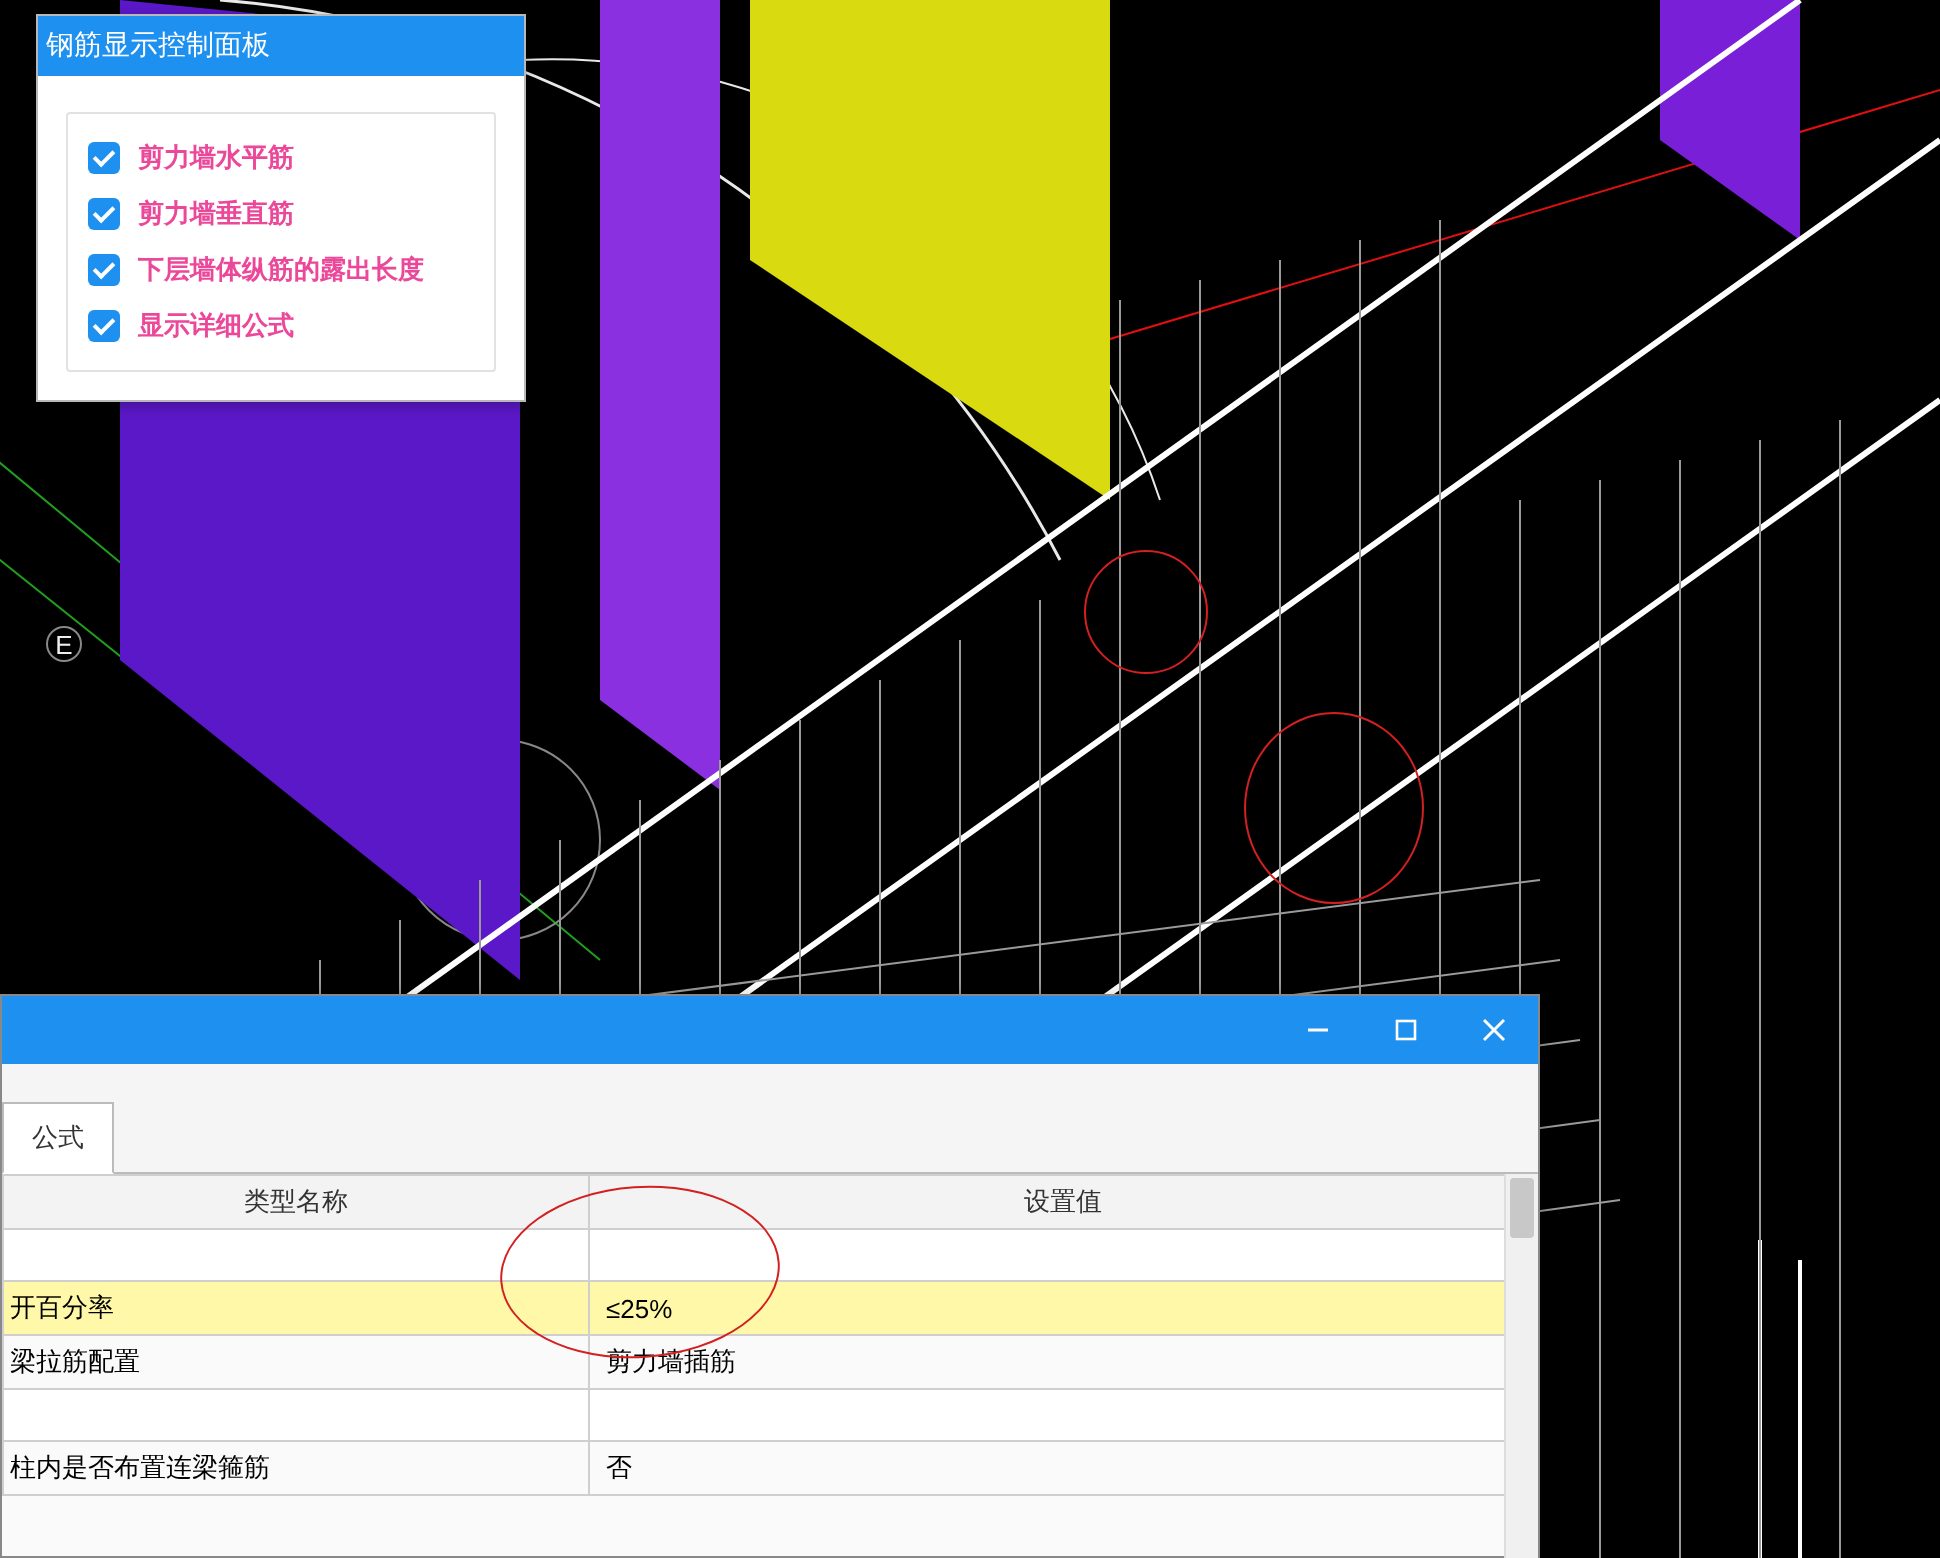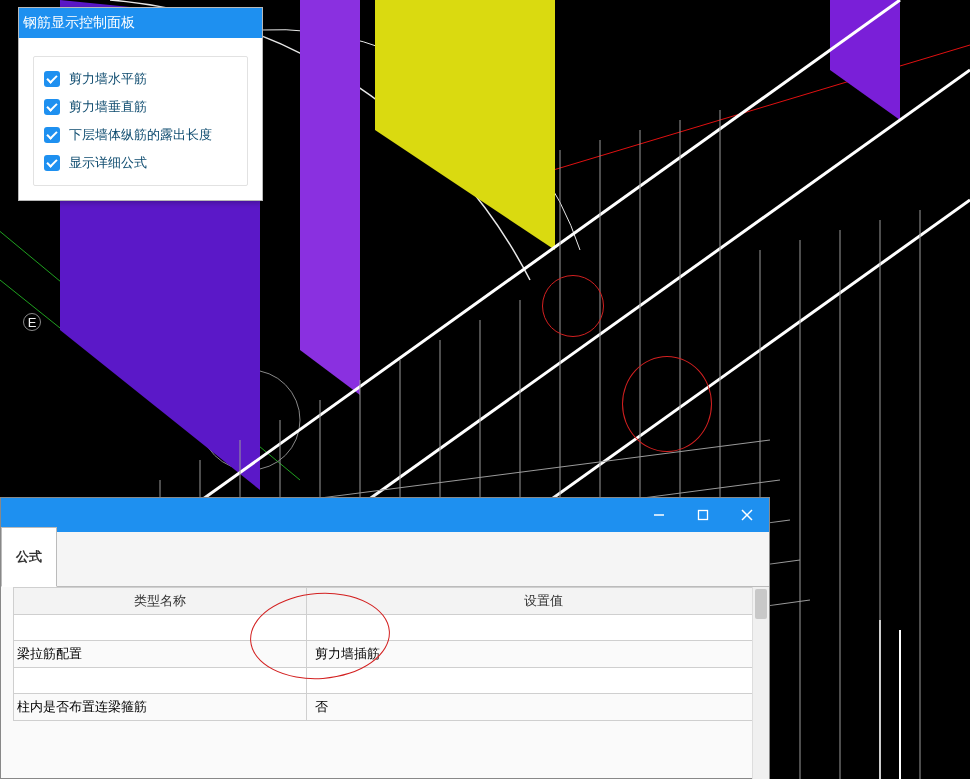--- a/index.html
+++ b/index.html
@@ -62,21 +62,21 @@
     }
     .chk::after {
       content: '';
       position: absolute;
       left: 5px; top: 2px;
       width: 4px; height: 8px;
       border: solid #fff;
       border-width: 0 2px 2px 0;
       transform: rotate(45deg);
     }
-    .opt-label { color: #0c4a6e; }
+    .opt-label { color: #ec4899; font-weight: bold; }
 
     
     .grid-label {
       position: absolute;
       color: #eee;
       font-size: 13px;
       border: 1px solid #888;
       border-radius: 50%;
       width: 18px; height: 18px;
       display: flex; align-items: center; justify-content: center;
@@ -112,40 +112,38 @@
 
     .tab-strip {
       display: flex;
       align-items: flex-end;
       padding: 18px 0 0 0;
       border-bottom: 1px solid #bbb;
       height: 55px;
       background: #f5f5f5;
     }
     .tab {
-      padding: 20px 14px;
+      padding: 8px 14px;
       background: #fff;
       border: 1px solid #bbb;
       border-bottom: 1px solid #fff;
       margin-bottom: -1px;
       font-size: 13px;
       color: #333;
-      font-weight: bold;
     }
 
     .grid-wrap {
       position: relative;
       height: 192px;
       overflow: hidden;
     }
     table.props {
       width: 100%;
       border-collapse: collapse;
       table-layout: fixed;
-      margin-left: 12px;
     }
     table.props th, table.props td {
       border: 1px solid #cfcfcf;
       padding: 4px 6px;
       font-weight: normal;
       font-size: 13px;
       height: 26px;
     }
     table.props th {
       background: #f3f3f3;
@@ -297,20 +295,24 @@
           <tr>
             <th>类型名称</th>
             <th>设置值</th>
           </tr>
         </thead>
         <tbody>
           <tr class="spacer-row">
               <td></td>
               <td></td>
             </tr>
+          <tr class="hl">
+            <td class="name">开百分率</td>
+            <td class="val">≤25%</td>
+          </tr>
           <tr>
             <td class="name">梁拉筋配置</td>
             <td class="val">剪力墙插筋</td>
           </tr>
           <tr class="spacer-row">
               <td></td>
               <td></td>
             </tr>
           <tr>
             <td class="name">柱内是否布置连梁箍筋</td>

